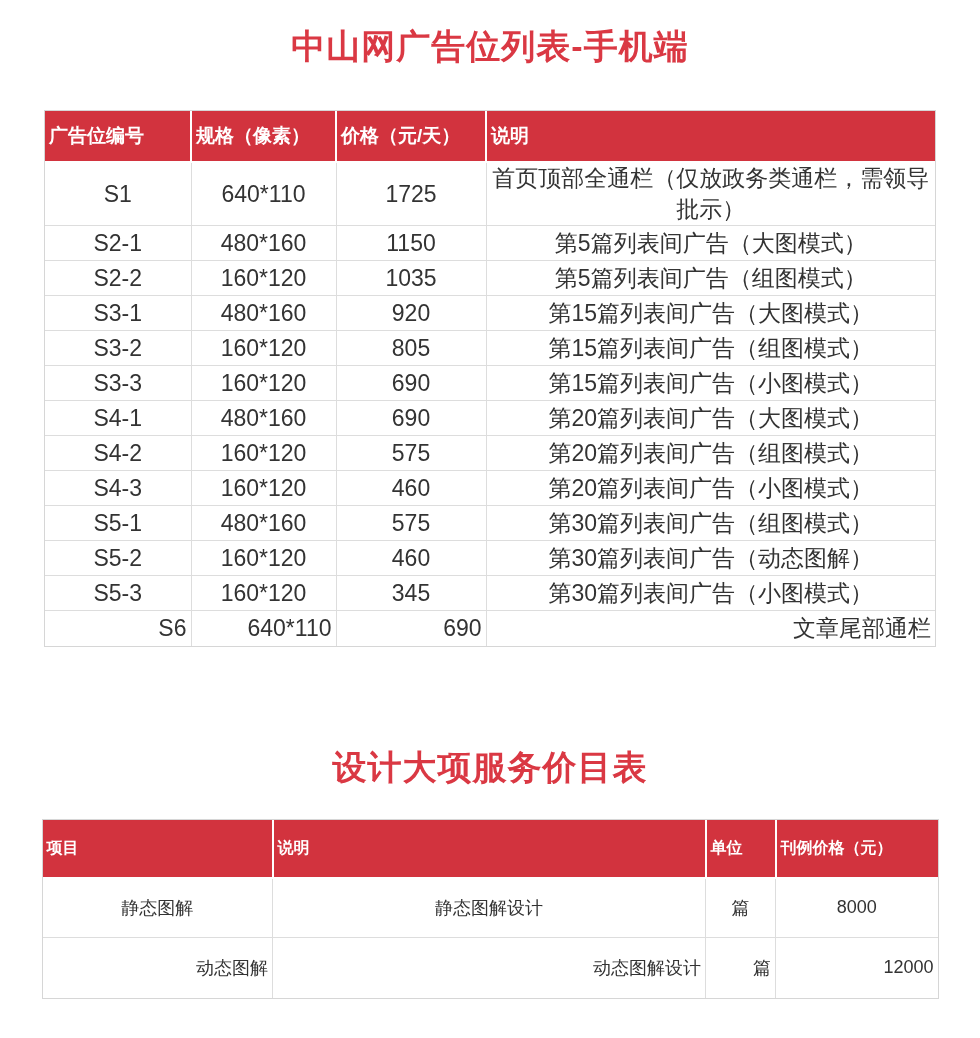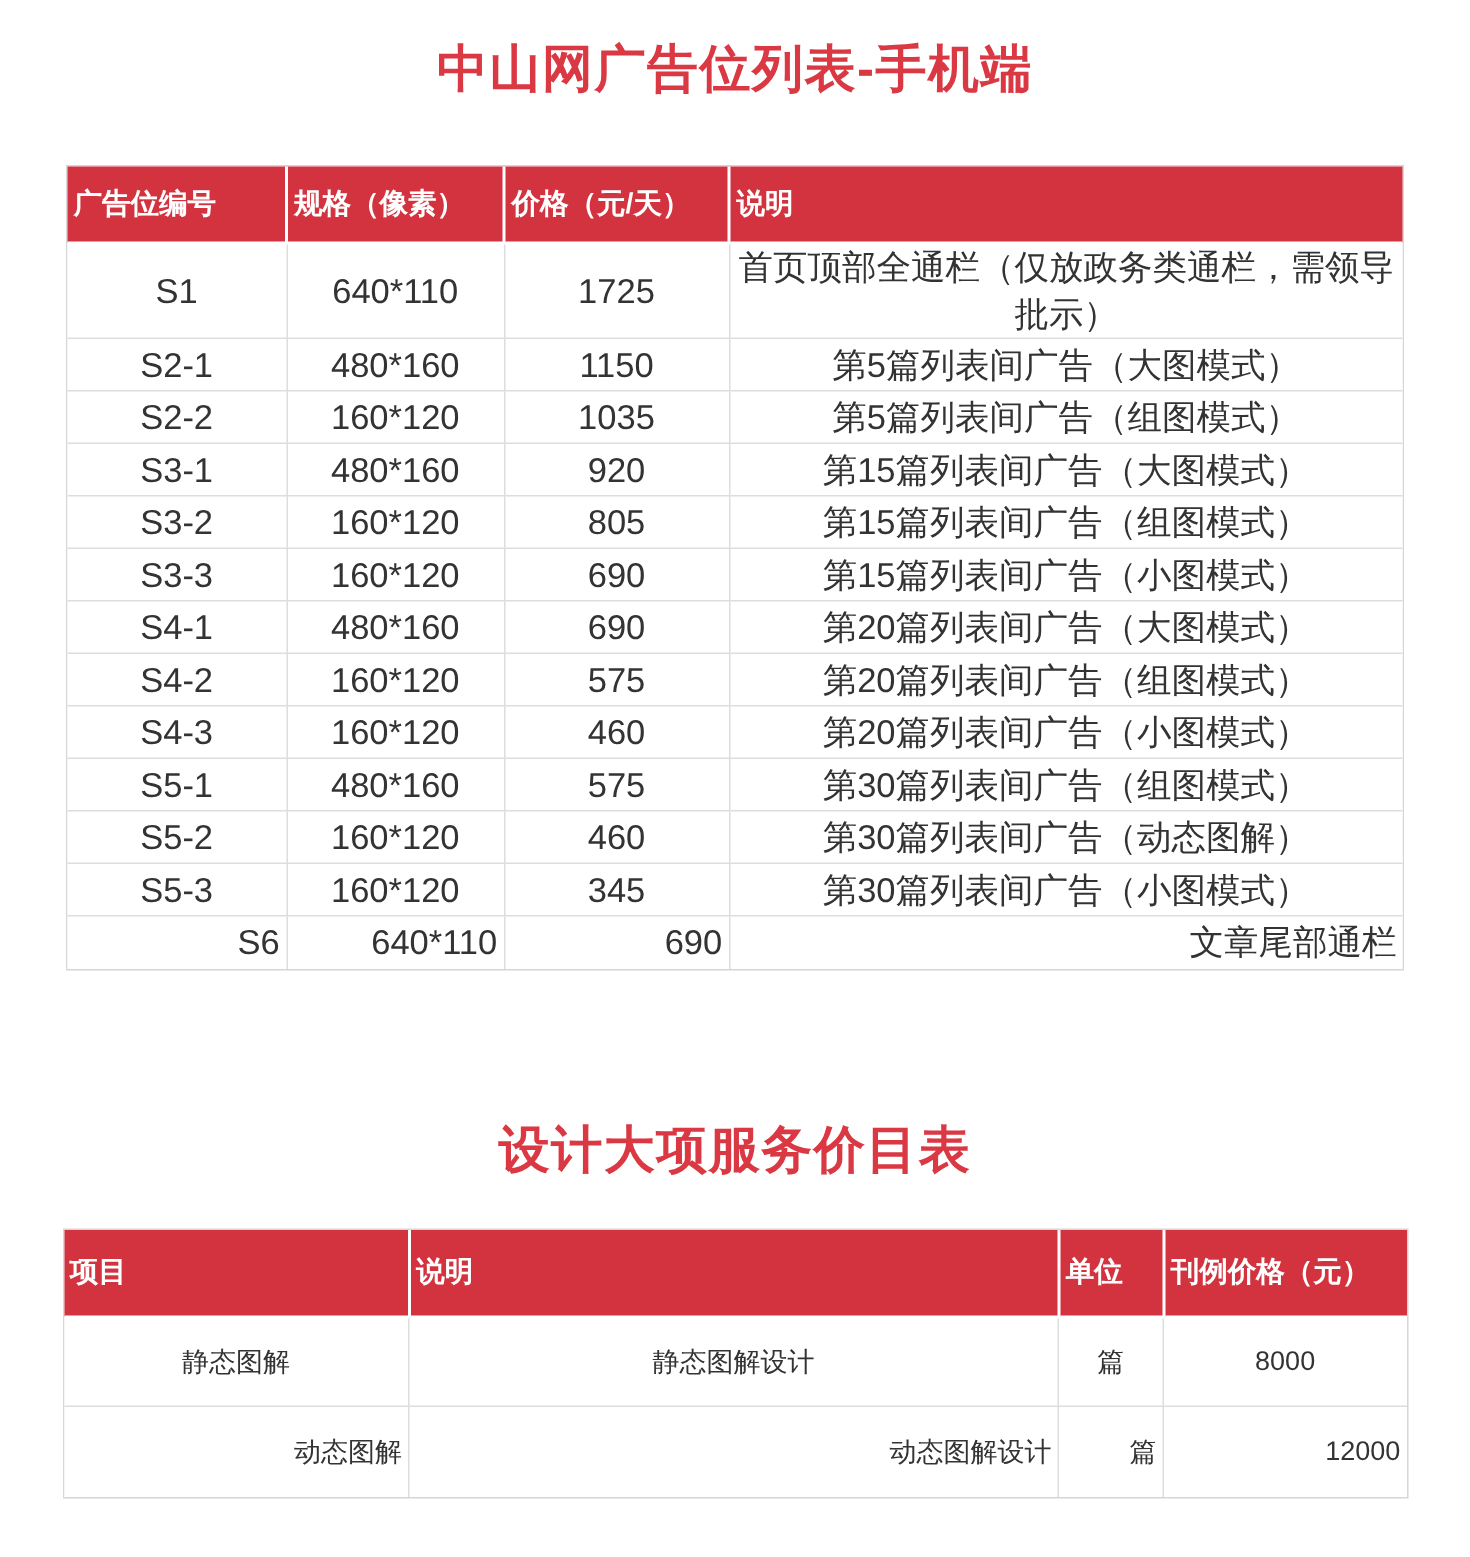--- a/index.html
+++ b/index.html
@@ -59,21 +59,21 @@
   td:first-child{border-left:none;}
   td:last-child{border-right:none;}
   tr:last-child td{border-bottom:none;text-align:right;}
   
   #mobile-table th{height:51px;font-size:19px;}
   #mobile-table td{height:35px;font-size:23px;}
   #mobile-table col.c0{width:146px;}
   #mobile-table col.c1{width:145px;}
   #mobile-table col.c2{width:150px;}
   
-  #design-table th{height:58px;font-size:19px;}
+  #design-table th{height:58px;font-size:16px;}
   #design-table td{height:60px;font-size:18px;}
   #design-table col.c0{width:230px;}
   #design-table col.c1{width:433px;}
   #design-table col.c2{width:70px;}
 </style>
 </head>
 <body>
 
 <h1 id="title-mobile" class="page-title">中山网广告位列表-手机端</h1>
 

